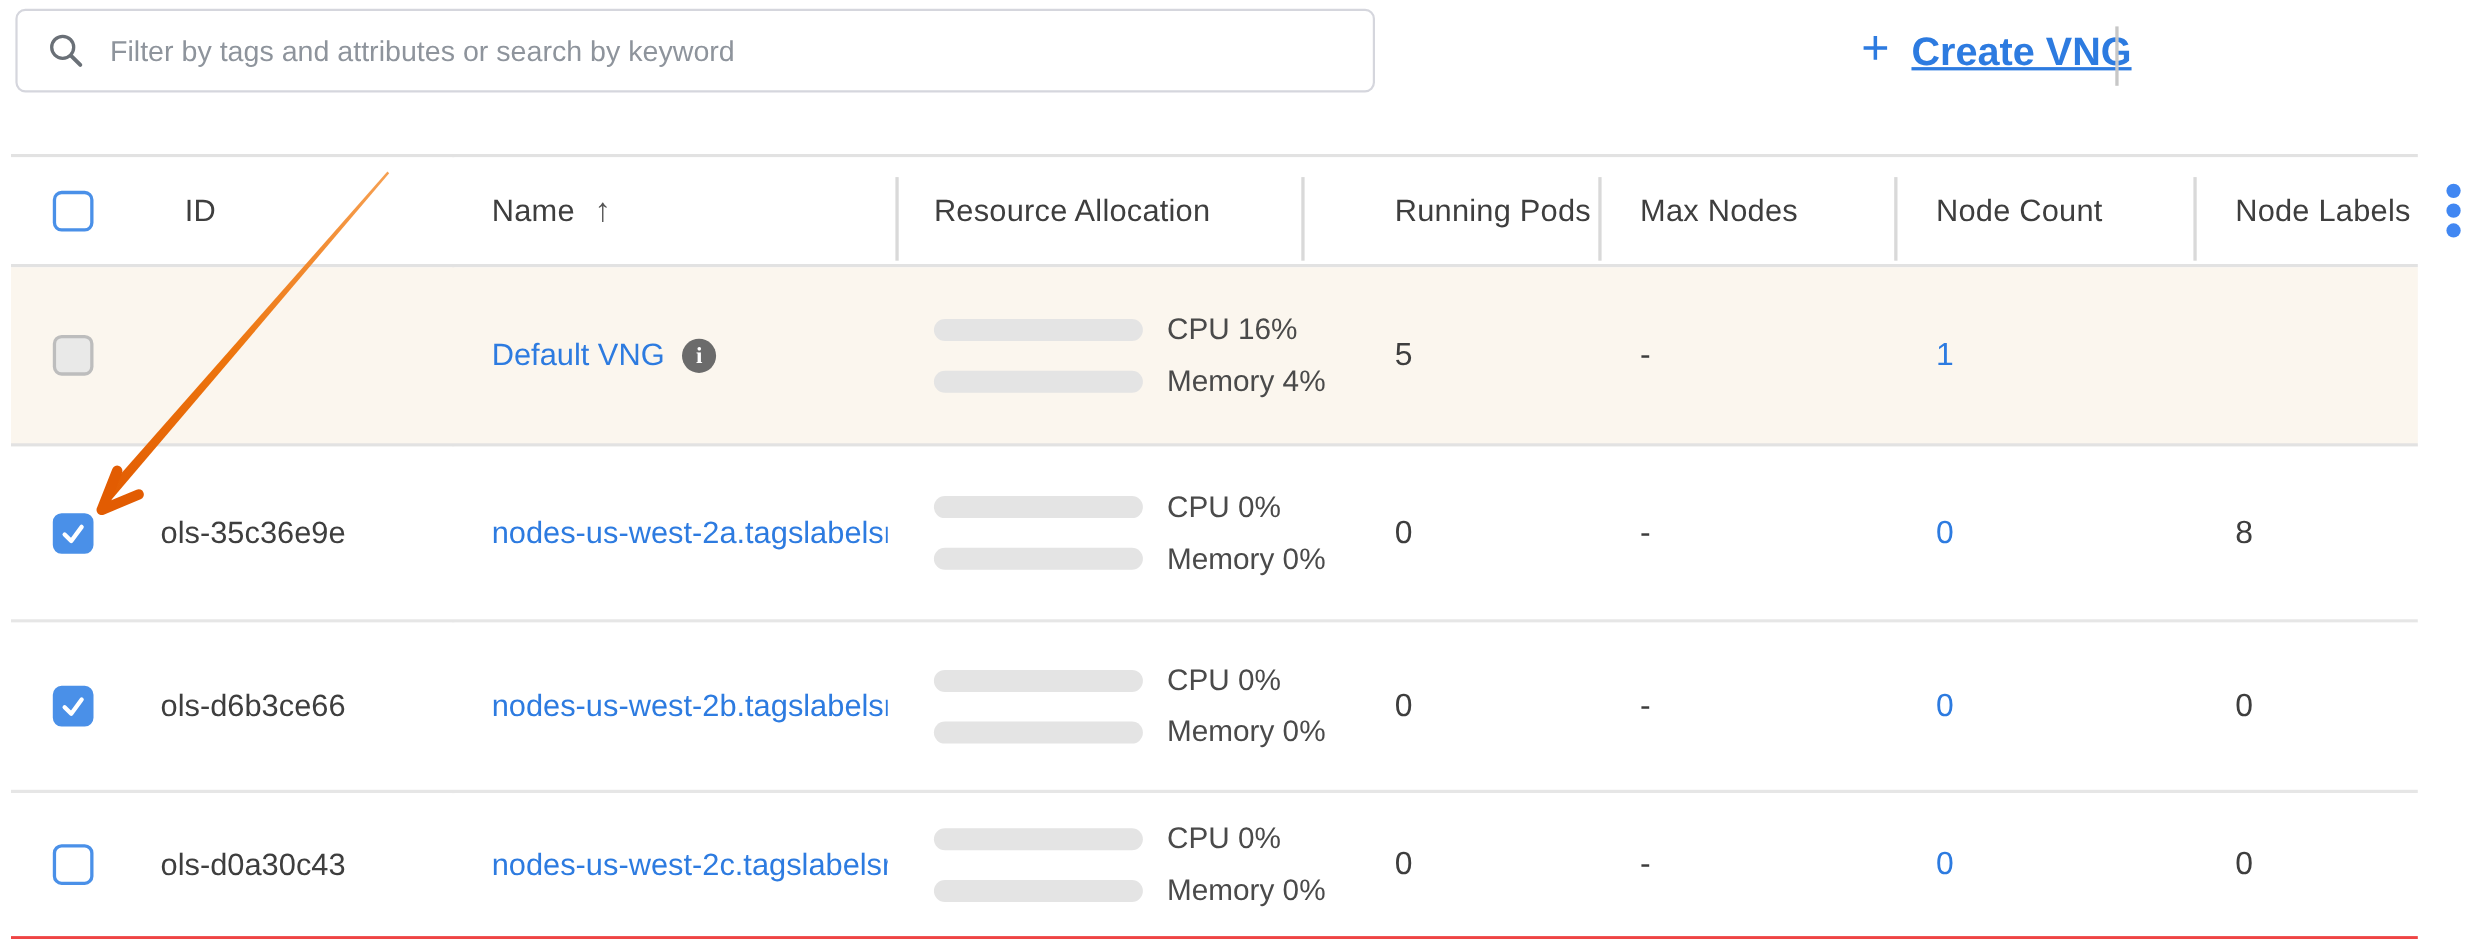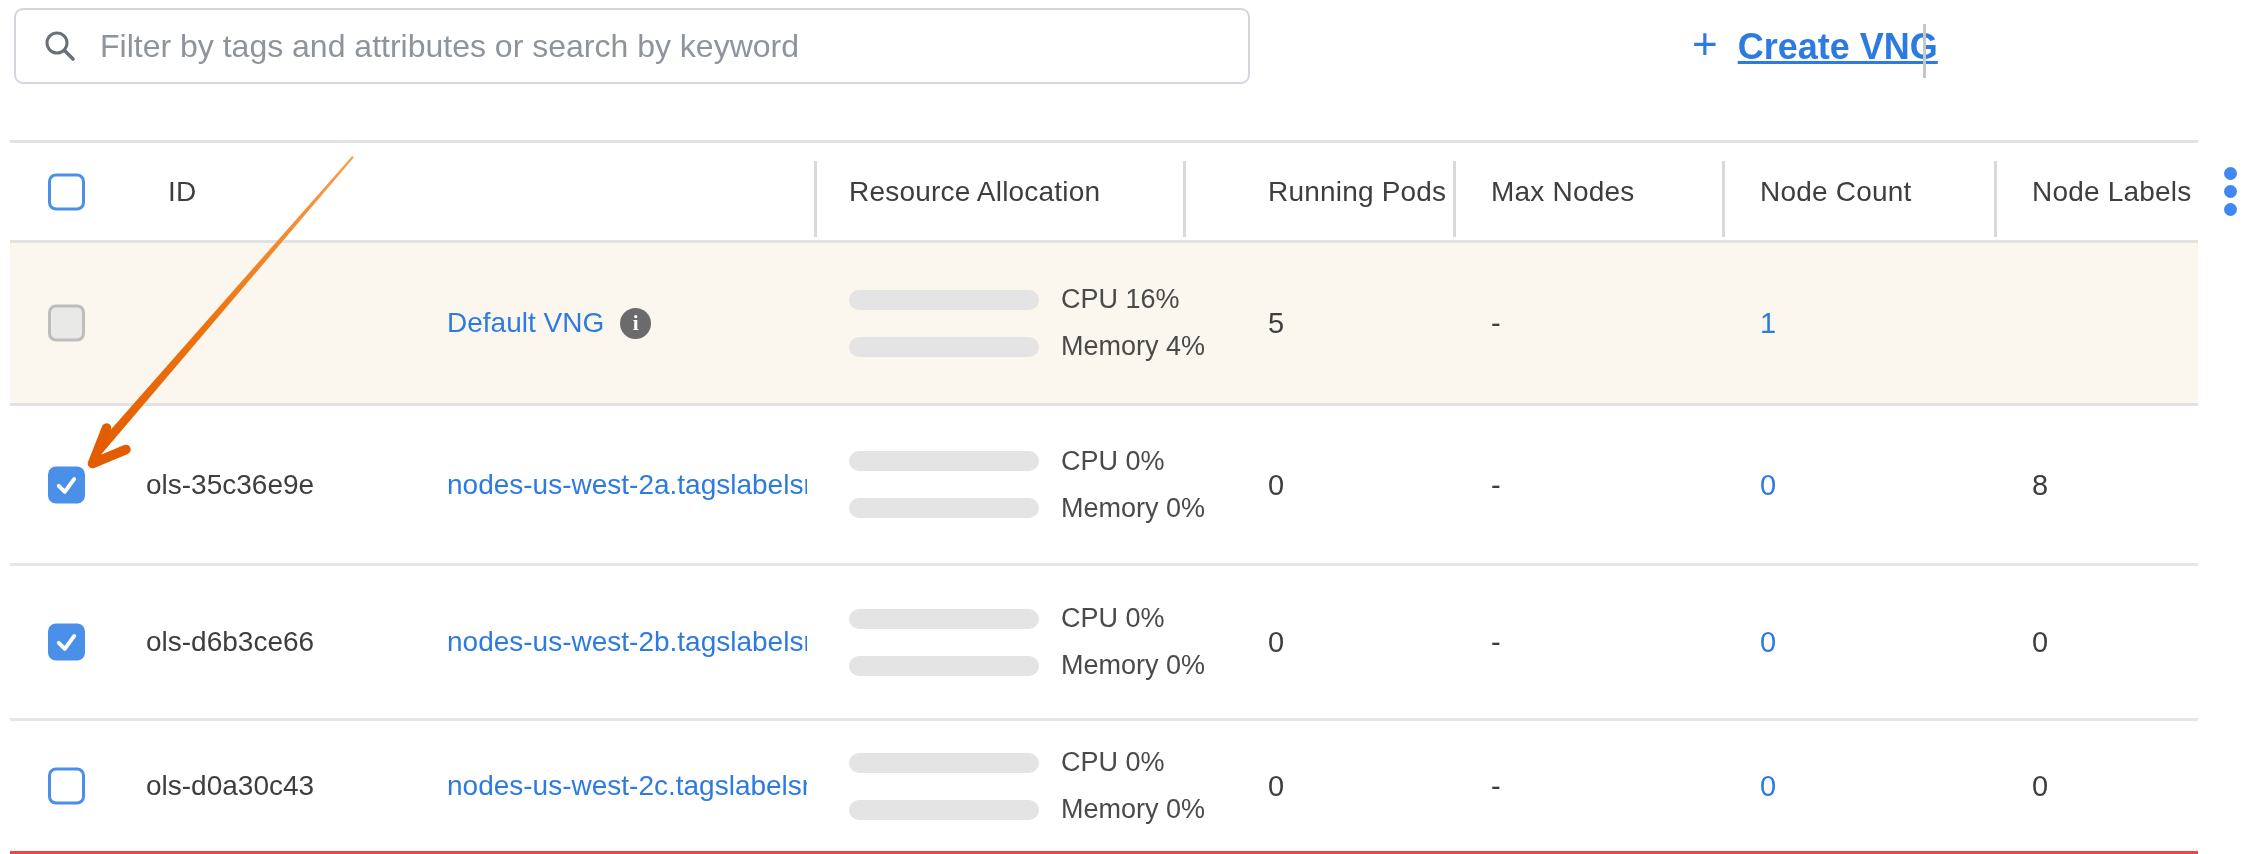--- a/index.html
+++ b/index.html
@@ -4,21 +4,21 @@
 <style>
   html,body{margin:0;padding:0;background:#fff;}
   #app{position:relative;width:2258px;height:854px;overflow:hidden;background:#fff;
        font-family:"Liberation Sans","DejaVu Sans",sans-serif;color:#3f3f3f;}
 
   
   .search-box{position:absolute;left:14px;top:8px;width:1236px;height:76px;
     border:2px solid #d5d6dd;border-radius:9px;display:flex;align-items:center;
     padding:0 0 0 26px;box-sizing:border-box;background:#fff;}
   .search-box svg{flex:0 0 auto;}
-  .search-input{flex:1;border:none;outline:none;font-size:32px;margin-left:20px;
+  .search-input{flex:1;border:none;outline:none;font-size:26px;margin-left:20px;
     font-family:inherit;color:#c2410c;background:transparent;}
   .search-input::placeholder{color:#8e949c;opacity:1;}
 
   .create-btn{position:absolute;left:1692px;top:18px;height:58px;display:flex;
     align-items:center;gap:20px;color:#2d7be0;cursor:pointer;background:none;border:none;padding:0;}
   .plus-glyph{font-size:44px;font-weight:300;line-height:1;transform:translateY(-3px);}
   .create-label{font-size:36px;font-weight:700;font-family:inherit;text-decoration:underline;}
   .top-divider{position:absolute;left:1923px;top:24px;width:3px;height:54px;background:#c7c7c7;}
   .actions-btn{position:absolute;left:1996px;top:18px;height:58px;display:flex;
     align-items:center;gap:18px;color:#2d7be0;cursor:pointer;background:none;border:none;padding:0;}
@@ -109,20 +109,24 @@
   <div class="vng-table">
     <div class="full-divider"></div>
 
     <div class="t-header">
       <div class="cell c-cb">
         <span class="cb is-unchecked">
           
         </span>
       </div>
       <div class="cell c-idh h-label">ID</div>
+      <div class="cell c-name h-name">
+        <span class="h-label">Name</span>
+        <span class="sort-arrow">↑</span>
+      </div>
       <div class="cell c-res h-label" style="flex-direction:row;">Resource Allocation</div>
       <div class="cell c-pods h-label">Running Pods</div>
       <div class="cell c-max h-label">Max Nodes</div>
       <div class="cell c-count h-label">Node Count</div>
       <div class="cell c-labels h-label">Node Labels</div>
       <div class="h-divider" style="left:804px"></div>
       <div class="h-divider" style="left:1173px"></div>
       <div class="h-divider" style="left:1443px"></div>
       <div class="h-divider" style="left:1712px"></div>
       <div class="h-divider" style="left:1984px"></div>

